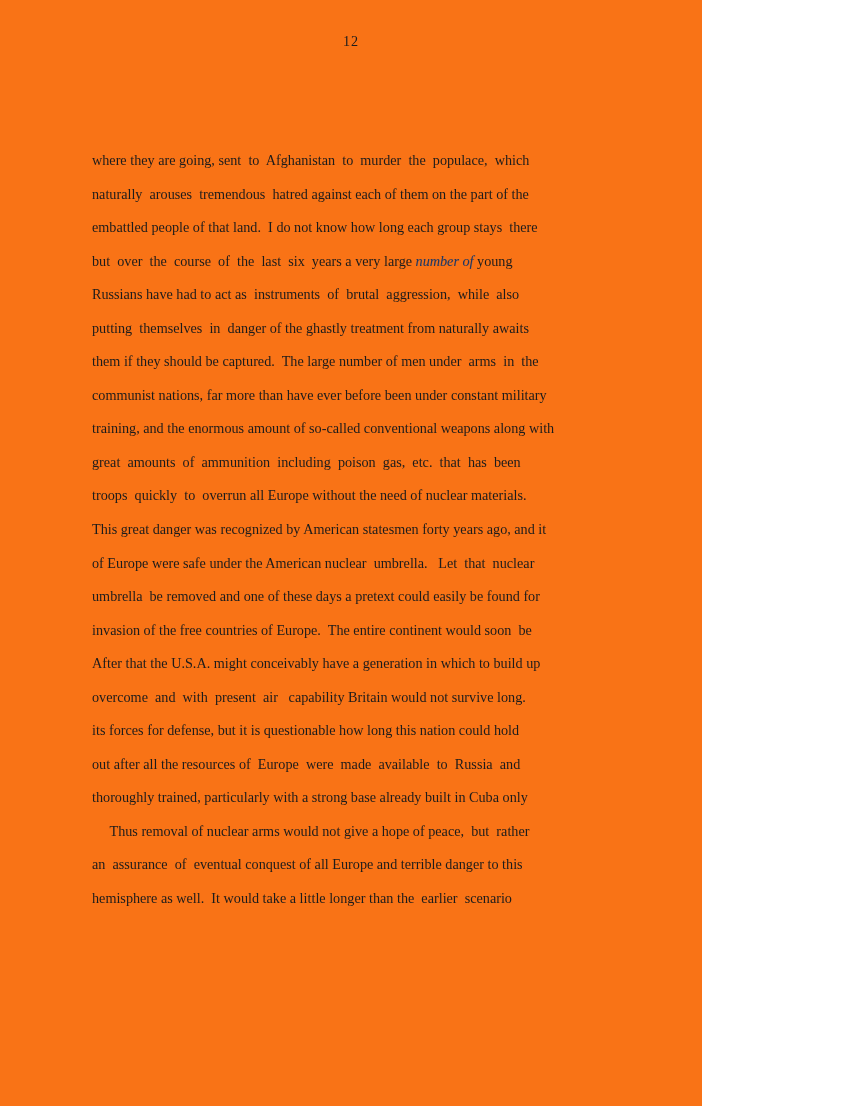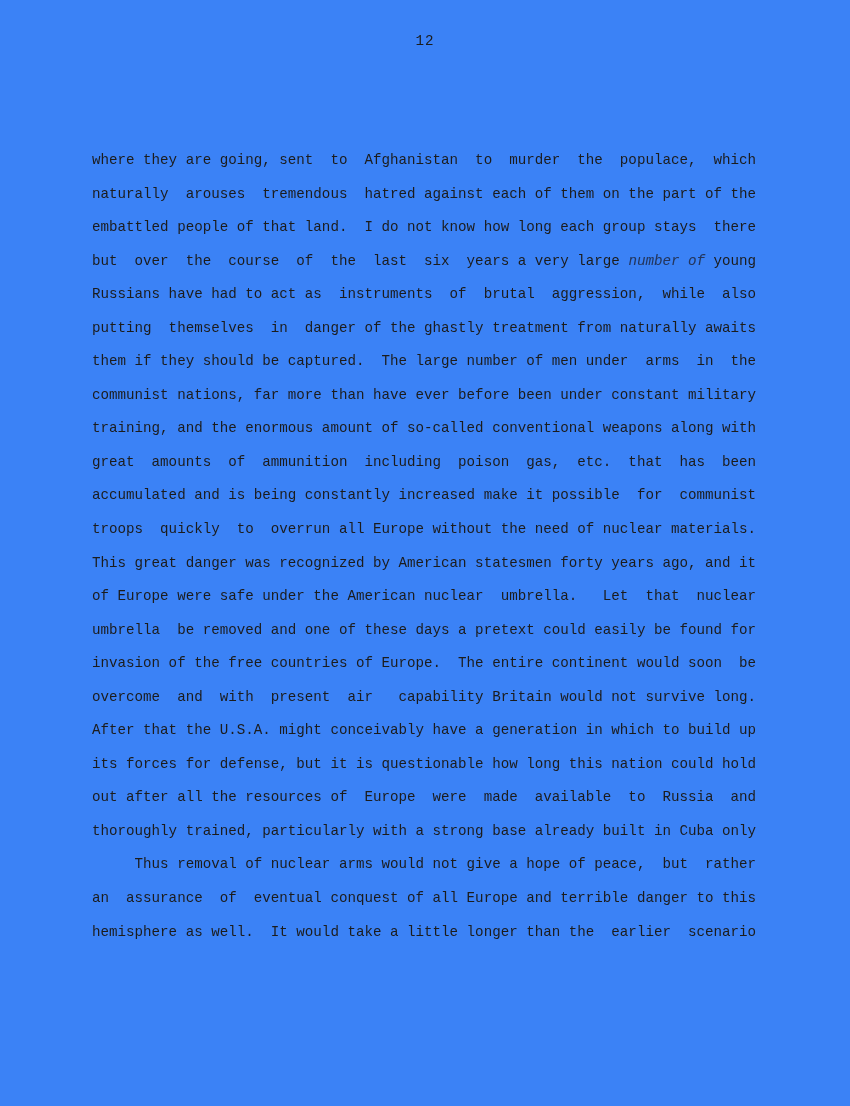--- a/index.html
+++ b/index.html
@@ -2,25 +2,25 @@
 <html><head>
 <meta charset="utf-8">
 <style>
   html, body {
     margin: 0;
     padding: 0;
     background: #ffffff;
   }
   .page {
     position: relative;
-    width: 850px;
+    width: 702px;
     height: 1106px;
-    background: #3b82f6;
+    background: #f97316;
     overflow: hidden;
-    font-family: Liberation Mono, monospace;
+    font-family: Liberation Serif, serif;
     color: #1c1c1c;
   }
   .page-number {
     position: absolute;
     top: 33px;
     left: 0;
     width: 100%;
     text-align: center;
     font-size: 14.2px;
     letter-spacing: 1px;
@@ -55,28 +55,27 @@
       <div class="text-line">where they are going, sent  to  Afghanistan  to  murder  the  populace,  which</div>
       <div class="text-line">naturally  arouses  tremendous  hatred against each of them on the part of the</div>
       <div class="text-line">embattled people of that land.  I do not know how long each group stays  there</div>
       <div class="text-line">but  over  the  course  of  the  last  six  years a very large <span class="seg-italic-correction">number of</span> young</div>
       <div class="text-line">Russians have had to act as  instruments  of  brutal  aggression,  while  also</div>
       <div class="text-line">putting  themselves  in  danger of the ghastly treatment from naturally awaits</div>
       <div class="text-line">them if they should be captured.  The large number of men under  arms  in  the</div>
       <div class="text-line">communist nations, far more than have ever before been under constant military</div>
       <div class="text-line">training, and the enormous amount of so-called conventional weapons along with</div>
       <div class="text-line">great  amounts  of  ammunition  including  poison  gas,  etc.  that  has  been</div>
-      <div class="text-line">accumulated and is being constantly increased make it possible  for  communist</div>
       <div class="text-line">troops  quickly  to  overrun all Europe without the need of nuclear materials.</div>
       <div class="text-line">This great danger was recognized by American statesmen forty years ago, and it</div>
       <div class="text-line">of Europe were safe under the American nuclear  umbrella.   Let  that  nuclear</div>
       <div class="text-line">umbrella  be removed and one of these days a pretext could easily be found for</div>
       <div class="text-line">invasion of the free countries of Europe.  The entire continent would soon  be</div>
+      <div class="text-line">After that the U.S.A. might conceivably have a generation in which to build up</div>
       <div class="text-line">overcome  and  with  present  air   capability Britain would not survive long.</div>
-      <div class="text-line">After that the U.S.A. might conceivably have a generation in which to build up</div>
       <div class="text-line">its forces for defense, but it is questionable how long this nation could hold</div>
       <div class="text-line">out after all the resources of  Europe  were  made  available  to  Russia  and</div>
       <div class="text-line">thoroughly trained, particularly with a strong base already built in Cuba only</div>
       <div class="text-line">     Thus removal of nuclear arms would not give a hope of peace,  but  rather</div>
       <div class="text-line">an  assurance  of  eventual conquest of all Europe and terrible danger to this</div>
       <div class="text-line">hemisphere as well.  It would take a little longer than the  earlier  scenario</div>
     </div>
 </div>
 
 </body></html>

